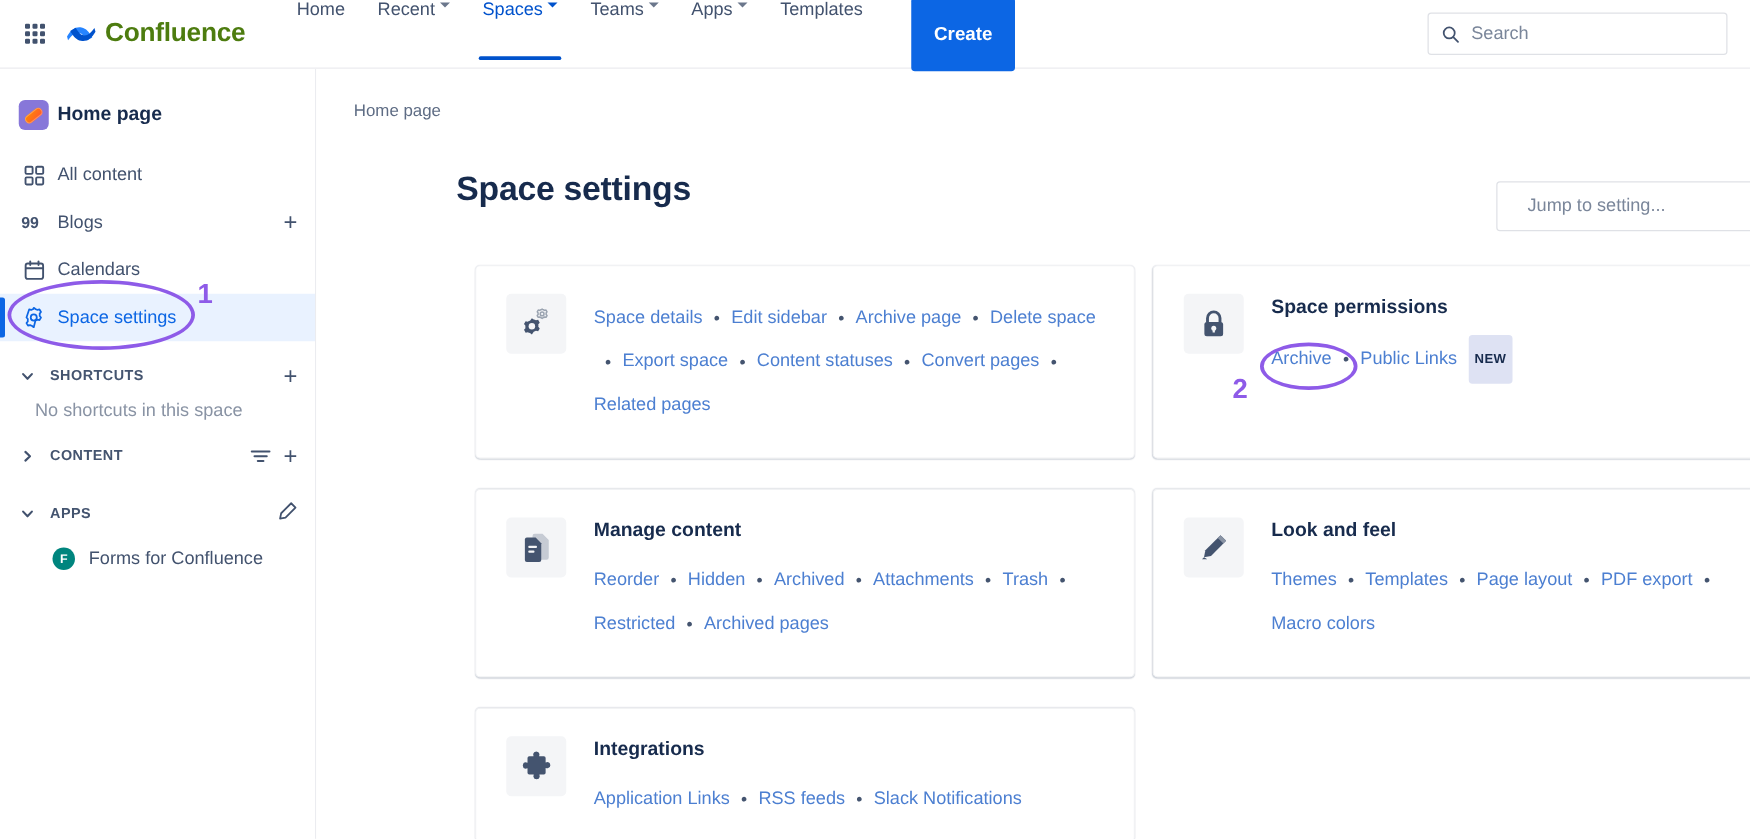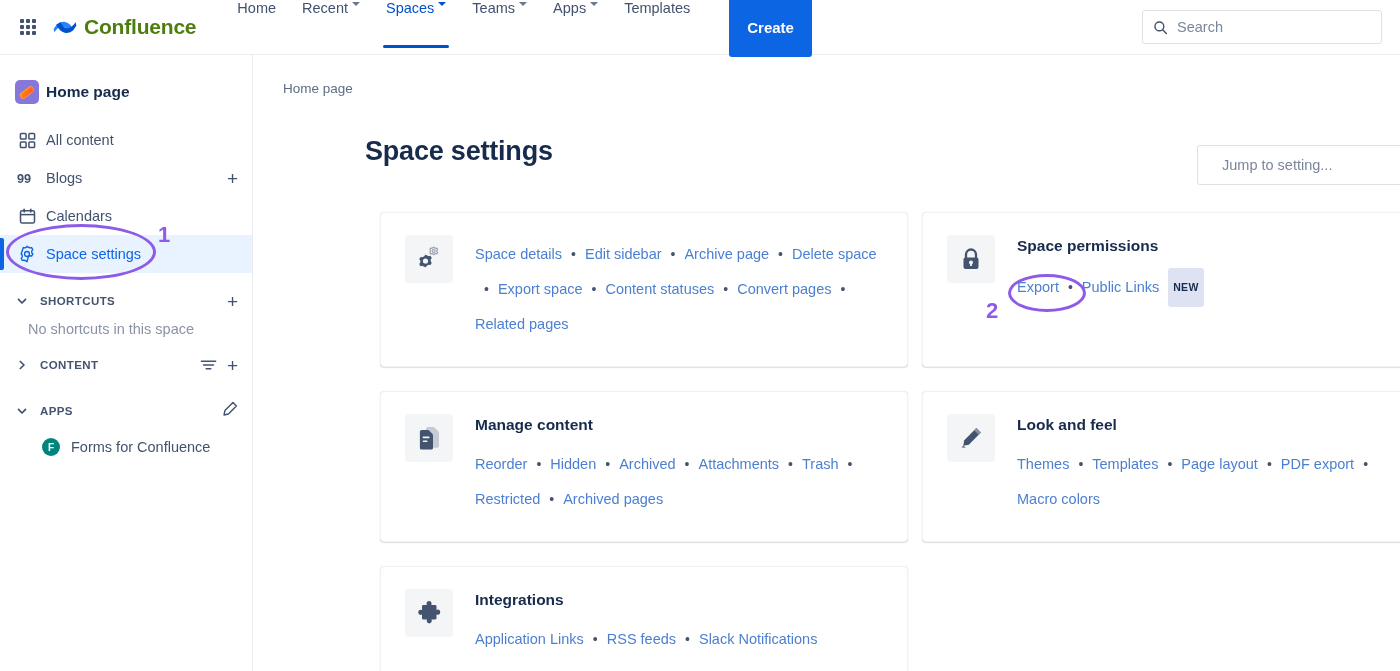--- a/index.html
+++ b/index.html
@@ -415,21 +415,21 @@
         <svg width="28" height="28" viewBox="0 0 28 28">
           <path d="M9 13V9.5a5 5 0 0110 0V13" fill="none" stroke="#44546F" stroke-width="2.3"></path>
           <rect x="6.5" y="12.5" width="15" height="11.5" rx="2" fill="#44546F"></rect>
           <circle cx="14" cy="17.6" r="2" fill="#F4F5F7"></circle>
           <rect x="13.1" y="17.6" width="1.8" height="3.4" fill="#F4F5F7"></rect>
         </svg>
       </div>
       <div class="card-body">
         <div class="card-title">Space permissions</div>
         <div class="links">
-          <a>Export</a>
+          <a>Archive</a>
           <span class="dot">•</span>
           <a>Public Links</a>
           <span class="badge-new">NEW</span>
         </div>
       </div>
     </div>
 
     <div class="card">
       <div class="card-ico">
         <svg width="28" height="28" viewBox="0 0 28 28">

